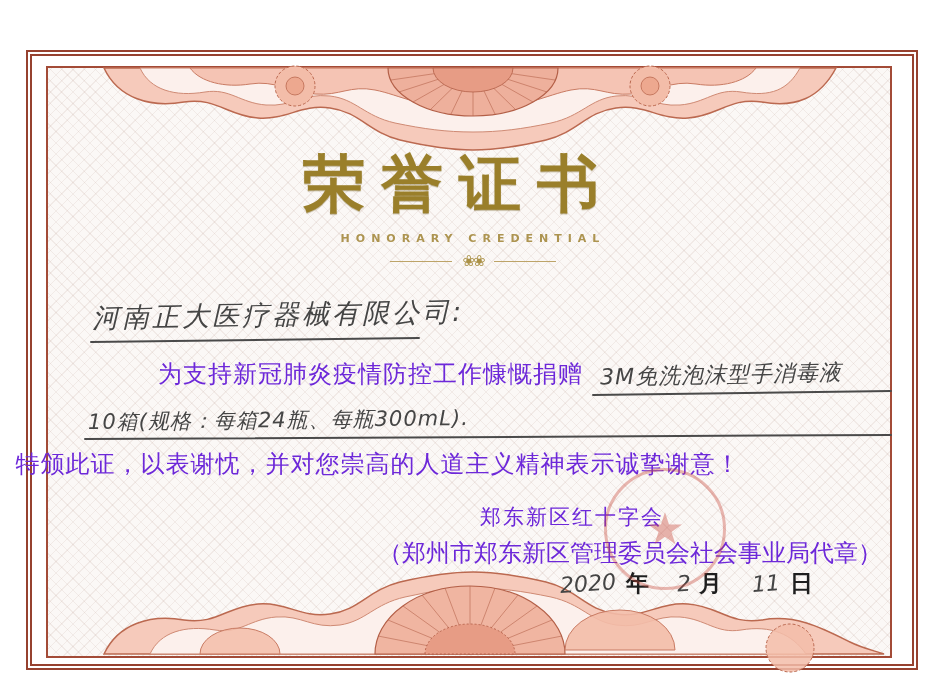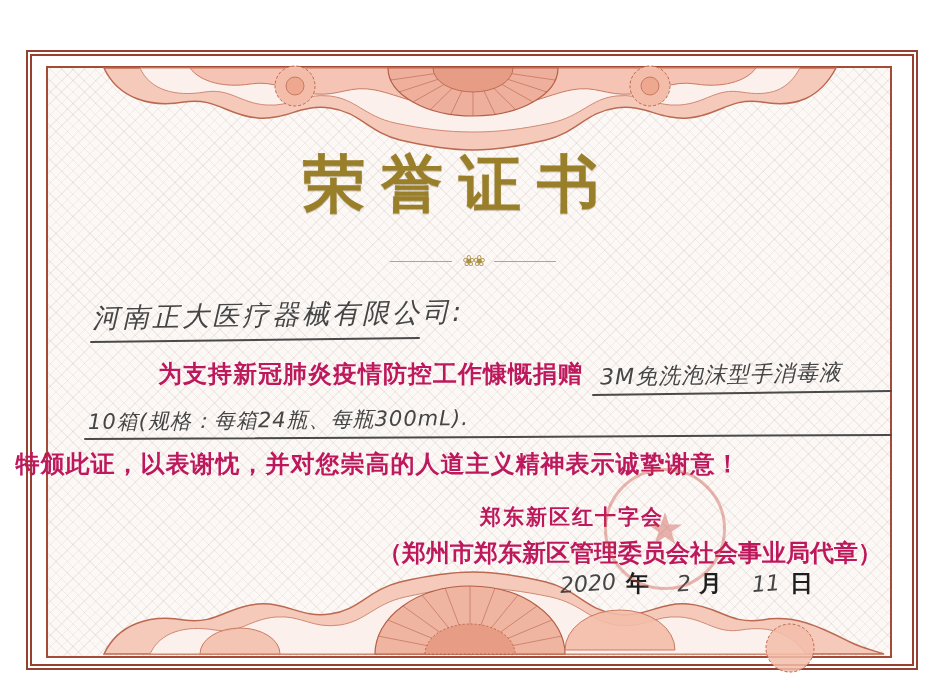--- a/index.html
+++ b/index.html
@@ -23,21 +23,21 @@
         text-shadow:0 1px 1px rgba(110,88,26,.45);}
   .subtitle{position:absolute;left:0;top:232px;width:946px;text-align:center;
         font-family:"DejaVu Sans",sans-serif;font-weight:bold;
         font-size:11px;letter-spacing:6px;color:#ad9450;}
   .divider{position:absolute;left:0;top:252px;width:946px;display:flex;
         align-items:center;justify-content:center;gap:10px;color:#b39a55;}
   .divider .rule{width:62px;height:0;border-top:1px solid #bda468;}
   .divider .orn{font-family:"DejaVu Sans",sans-serif;font-size:15px;color:#ab9146;letter-spacing:-2px;}
 
   
-  .printed{position:absolute;color:#be185d;font-weight:bold;
+  .printed{position:absolute;color:#6d28d9;font-weight:normal;
         font-family:"Liberation Serif",serif;}
   .body-line1{left:158px;top:358px;font-size:24px;letter-spacing:1px;}
   .body-line2{left:0;top:448px;width:756px;text-align:center;font-size:24px;letter-spacing:1px;}
   .issuer{left:480px;top:503px;width:380px;font-size:21px;letter-spacing:2px;}
   .issuer-note{left:330px;top:537px;width:600px;text-align:center;font-size:24px;}
 
   
   .hand{position:absolute;color:#454545;font-family:"DejaVu Sans",sans-serif;
         font-style:italic;}
   .recipient{left:92px;top:297px;font-size:27px;letter-spacing:3px;transform:rotate(-1deg);}
@@ -132,20 +132,21 @@
     <path d="M425,654 A45,30 0 0 1 515,654 Z" fill="#e79c85" stroke="#b35f47" stroke-width="0.9" stroke-dasharray="2,2"></path>
 
     <path d="M200,654 A40,26 0 0 1 280,654 Z" fill="#f3bda9" fill-opacity="0.85" stroke="#c97b63" stroke-width="1"></path>
     <path d="M565,650 A55,40 0 0 1 675,650 Z" fill="#f3bda9" fill-opacity="0.9" stroke="#c97b63" stroke-width="1"></path>
     <circle cx="790" cy="648" r="24" fill="#f3bda9" fill-opacity="0.85" stroke="#bb6950" stroke-width="1" stroke-dasharray="3,2"></circle>
   </svg>
 
   <div class="content">
 
     <div class="title">荣誉证书</div>
+    <div class="subtitle">HONORARY CREDENTIAL</div>
     <div class="divider">
       <span class="rule"></span>
       <span class="orn">❀❀</span>
       <span class="rule"></span>
     </div>
 
     <div class="hand recipient">河南正大医疗器械有限公司:</div>
     <div class="uline uline-recipient"></div>
 
     <div class="printed body-line1">为支持新冠肺炎疫情防控工作慷慨捐赠</div>

